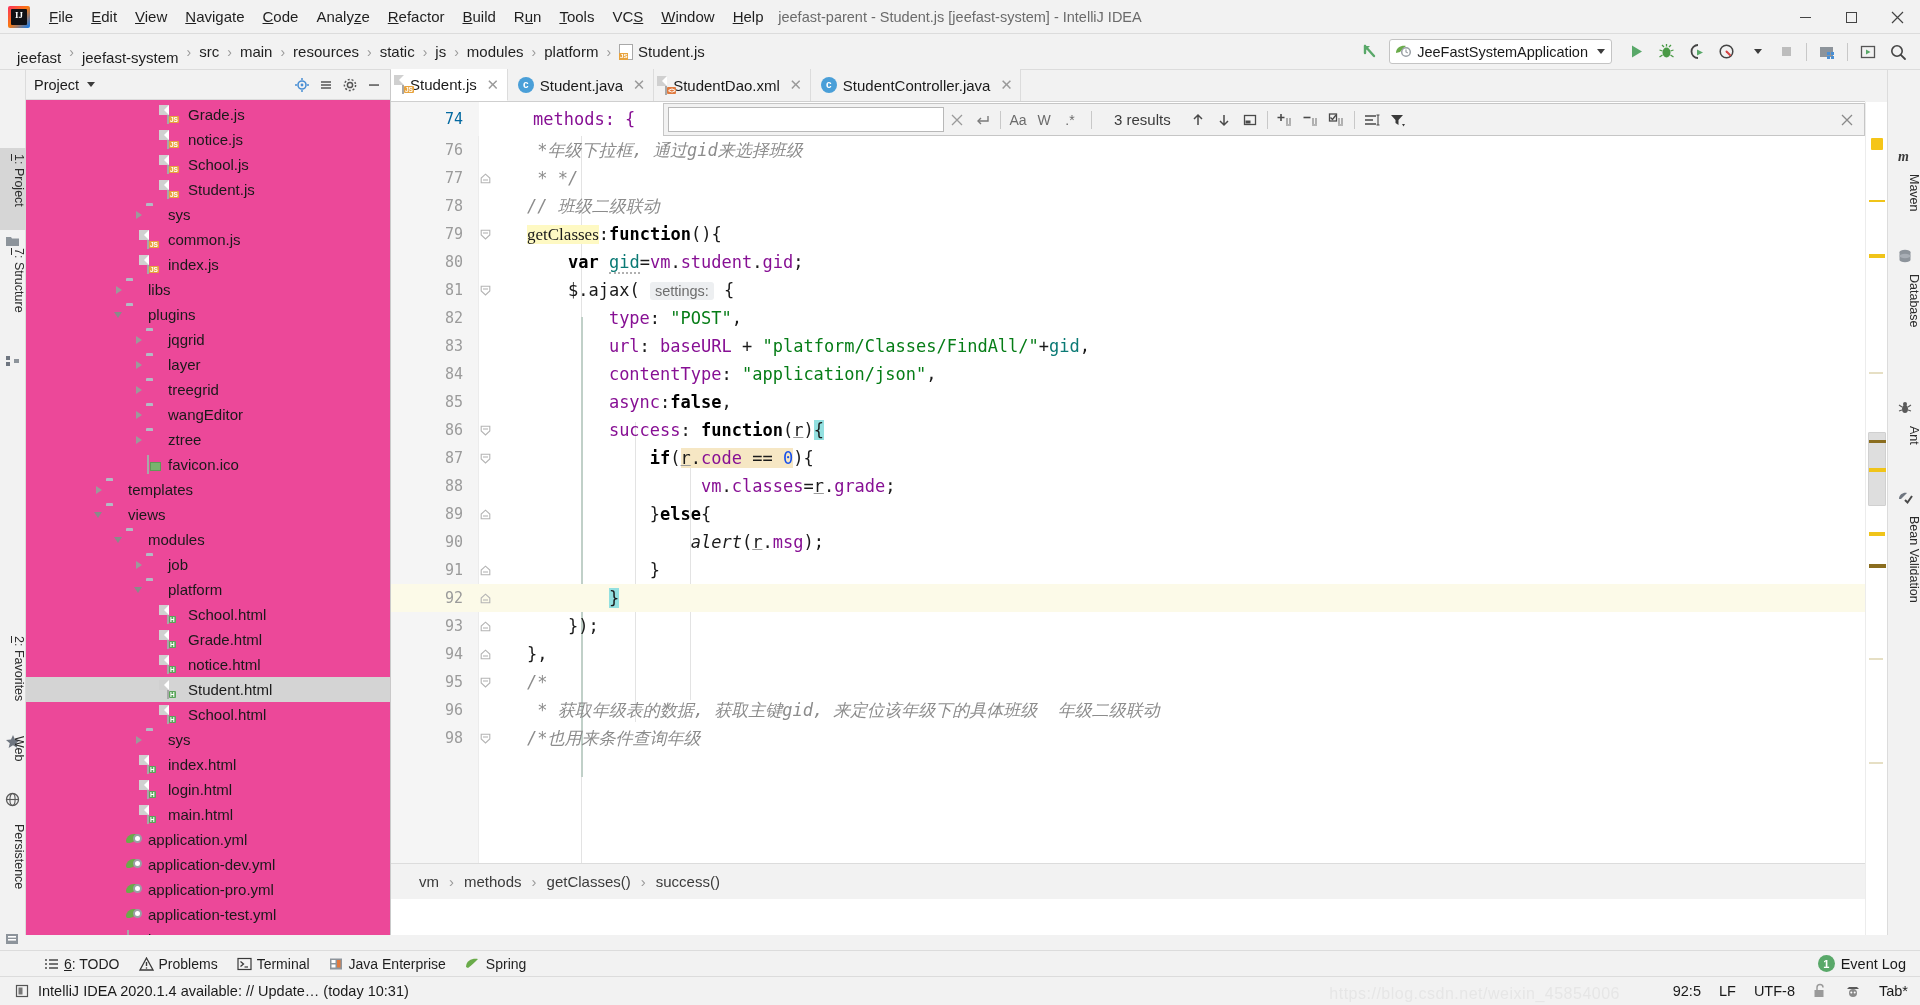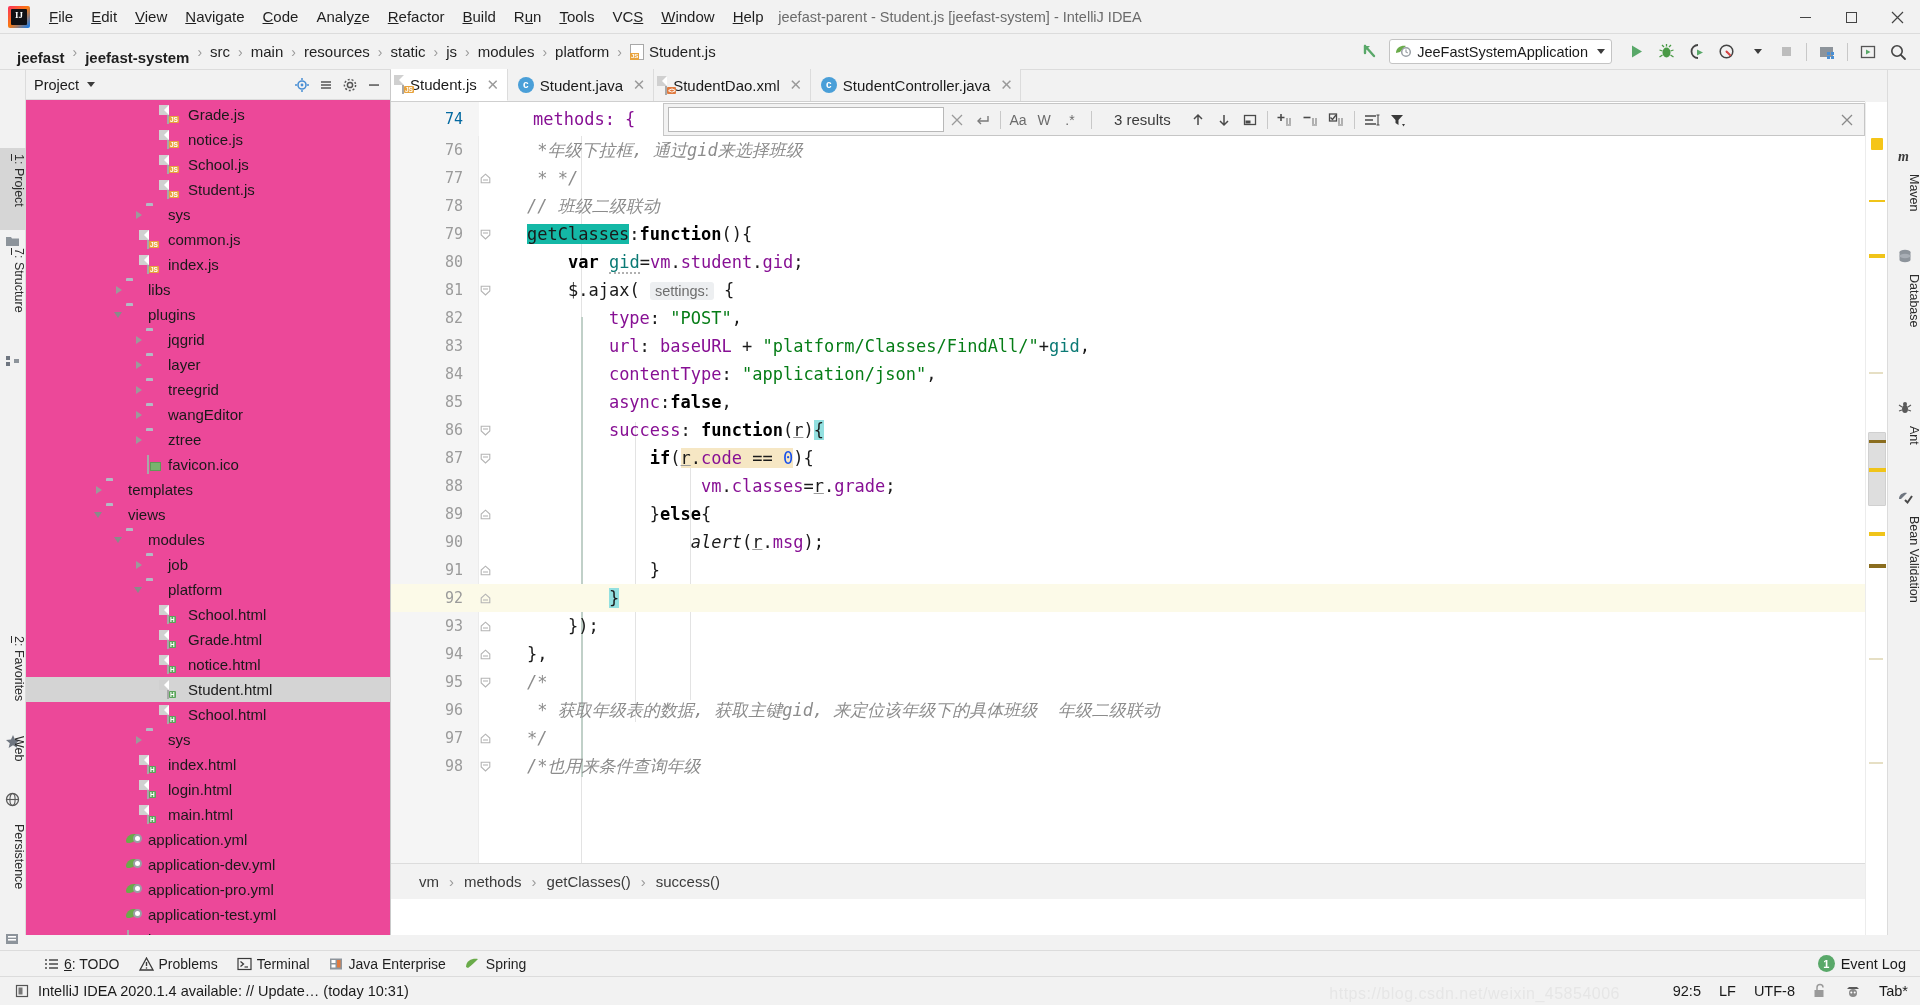--- a/index.html
+++ b/index.html
@@ -25,21 +25,21 @@
   .win-title{ position:absolute; left:0; right:0; top:0; height:36px; line-height:34px;
     text-align:center; color:#6b6b6b; font-size:14.5px; pointer-events:none;}
   .win-btns{ position:absolute; right:0; top:0; height:34px; display:flex; align-items:center;}
   .win-btn{ width:46px; height:34px; display:flex; align-items:center; justify-content:center; color:#444; font-size:15px;}
 
   
   .navbar{ position:absolute; left:0; top:34px; width:1920px; height:36px;
     background:#f2f2f2; border-bottom:1px solid #dcdcdc; display:flex; align-items:center; }
   .crumbs{ display:flex; align-items:center; padding-left:14px; }
   .crumb{ display:flex; align-items:center; font-size:15px; color:#1f1f1f; padding:2px 3px; white-space:nowrap;}
-  .crumb.bold{ font-weight:bold;margin-top:12px;}
+  .crumb.bold{ font-weight:normal;margin-top:12px;}
   .crumb-sep{ color:#9a9a9a; margin:0 5px; font-size:14px;}
   .nav-right{ margin-left:auto; display:flex; align-items:center; padding-right:8px; gap:2px;}
   .tb-ico{ width:28px; height:26px; display:flex; align-items:center; justify-content:center; cursor:default; border-radius:3px;}
   .run-config{ display:flex; align-items:center; height:25px; border:1px solid #c4c4c4; background:#fff;
      border-radius:3px; padding:0 6px 0 5px; margin:0 8px 0 4px; gap:5px; }
   .run-config .label{ font-size:14.5px; color:#1a1a1a; white-space:nowrap;}
   .caret-dn{ width:0;height:0;border-left:4.5px solid transparent;border-right:4.5px solid transparent;border-top:5px solid #3c3c3c; margin-left:4px;}
 
   
   .lstrip{ position:absolute; left:0; top:70px; width:26px; height:865px; background:#f2f2f2; border-right:1px solid #dcdcdc;}
@@ -123,21 +123,21 @@
 
   
   .kw{ color:#000000;font-weight:bold;}
   .kwp{ color:#871094;}
   .str{ color:#067d17;}
   .num{ color:#1750eb;}
   .cmt{ color:#8c8c8c; font-style:italic;}
   .local{ color:#0b7a75;}
   .plain{ color:#1a1a1a;}
   .param{ text-decoration:underline; text-decoration-color:#9b9b9b;}
-  .hl-search{ background:#14b8a6;}
+  .hl-search{ background:#fef9c3;font-family:Liberation Serif, serif;}
   .hl-ident{ background:#f6e7c4;}
   .hl-brace{ background:#93e0e0;}
   .squig{ border-bottom:2px dotted #b0b0b0;}
 
   .breadcrumb-bottom{ position:absolute; left:0; right:0; bottom:0; height:36px; background:#f2f2f2;
      border-top:1px solid #dcdcdc; display:flex; align-items:center; padding-left:24px;}
   .bcb{ font-size:15px; color:#3b3b3b; padding:2px 4px;}
   .bcb-sep{ color:#9a9a9a; margin:0 6px;}
 
   
@@ -832,30 +832,20 @@
               </svg>
             </span>
             <span class="code"><span class="cmt">/*</span></span>
           </div>
           <div class="lrow">
             <span class="lnum">96</span>
             <span class="lfold"></span>
             <span class="code"><span class="cmt"> * 获取年级表的数据, 获取主键gid, 来定位该年级下的具体班级  年级二级联动</span></span>
           </div>
           <div class="lrow">
-            <span class="lnum">97</span>
-            <span class="lfold">
-              <svg width="11" height="11" viewBox="0 0 11 11">
-                <path d="M1.2 5 L1.2 9.8 L9.8 9.8 L9.8 5 L5.5 1.2 Z" fill="none" stroke="#b4b4b4" stroke-width="1.1"></path>
-                <path d="M3 7 L8 7" stroke="#b4b4b4" stroke-width="1.1"></path>
-              </svg>
-            </span>
-            <span class="code"><span class="cmt">*/</span></span>
-          </div>
-          <div class="lrow">
             <span class="lnum">98</span>
             <span class="lfold">
               <svg width="11" height="11" viewBox="0 0 11 11">
                 <path d="M1.2 1.2 L9.8 1.2 L9.8 6 L5.5 10 L1.2 6 Z" fill="none" stroke="#b4b4b4" stroke-width="1.1"></path>
                 <path d="M3 4 L8 4" stroke="#b4b4b4" stroke-width="1.1"></path>
               </svg>
             </span>
             <span class="code"><span class="cmt">/*也用来条件查询年级</span></span>
           </div>
         </div>

